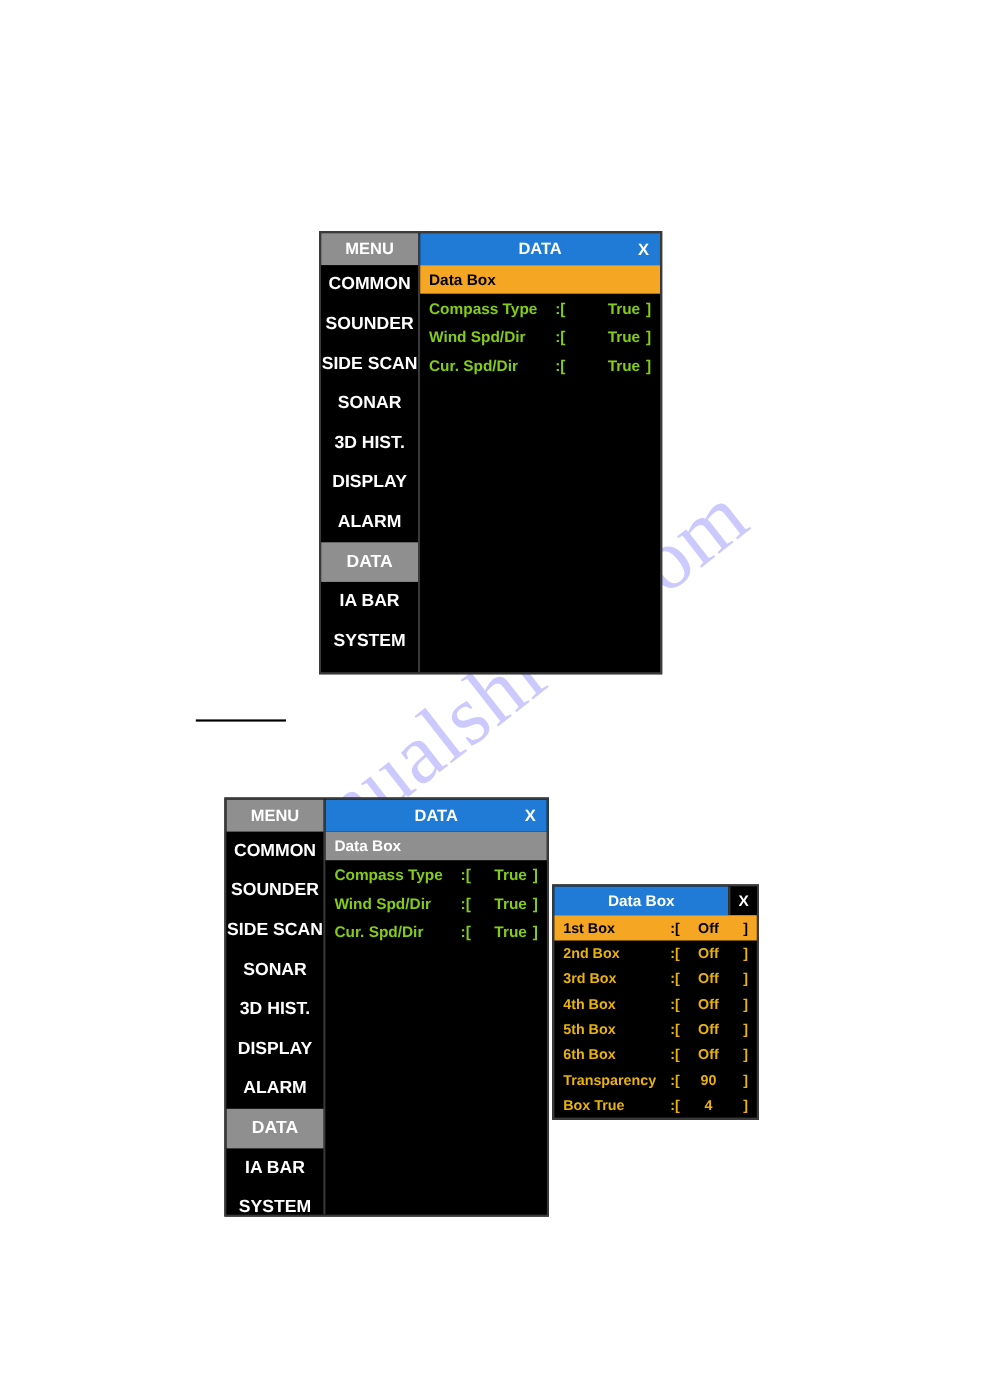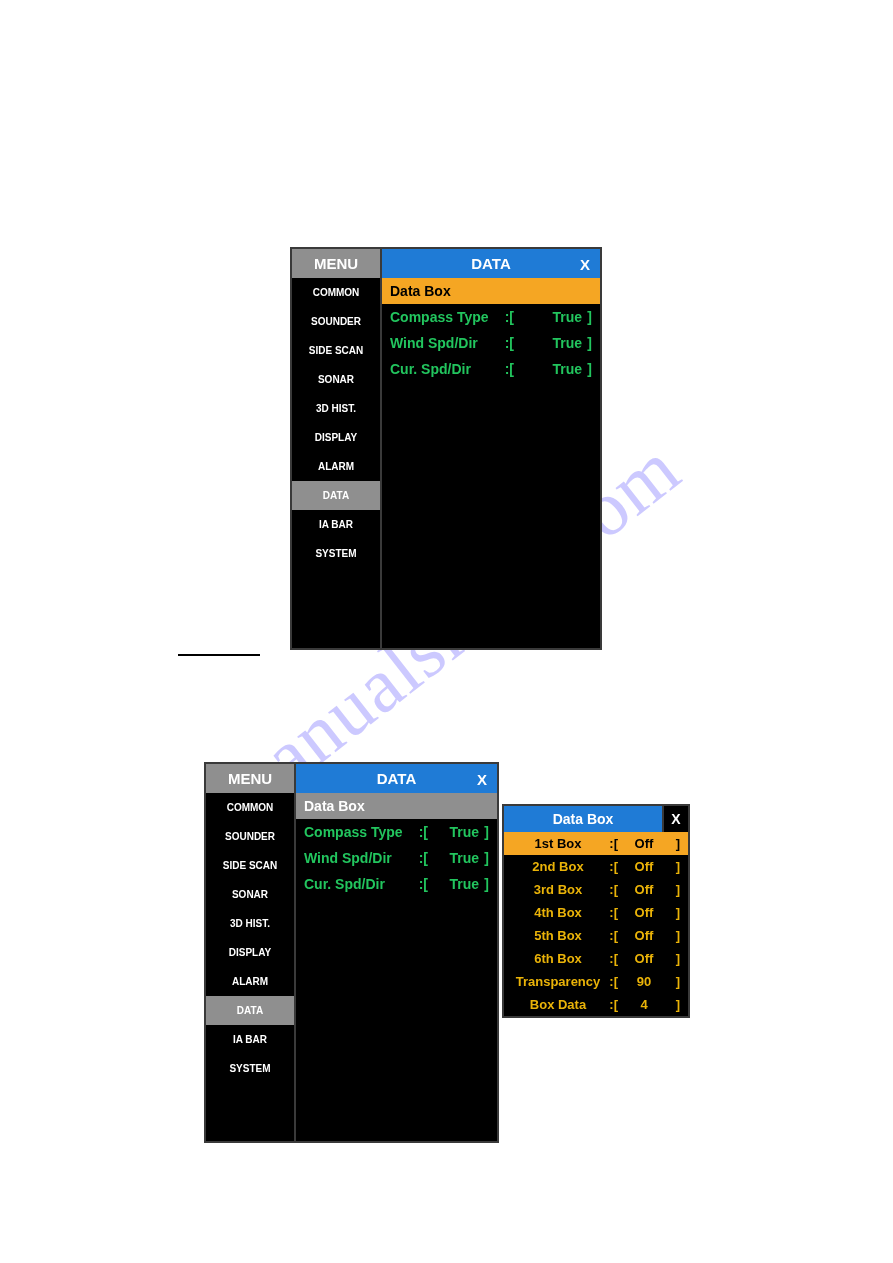--- a/index.html
+++ b/index.html
@@ -3,42 +3,41 @@
 <meta charset="utf-8">
 <style>
   * { box-sizing: border-box; margin: 0; padding: 0; }
   html, body { width: 893px; height: 1263px; background: #fff; font-family: Arial, Helvetica, sans-serif; position: relative; }
 
   .window {
     position: absolute;
     background: #000;
     border: 2px solid #3a3a3a;
     display: flex;
-    margin-top: 37px;
   }
   .sidebar {
     width: 90px;
     display: flex;
     flex-direction: column;
     border-right: 2px solid #3a3a3a;
     background: #000;
   }
   .sidebar-header {
     background: #8f8f8f;
     color: #fff;
     font-weight: bold;
     text-align: center;
     font-size: 15px;
     padding: 6px 0;
   }
   .sidebar-item {
     color: #fff;
     font-weight: bold;
     text-align: center;
-    font-size: 10px;
+    font-size: 16px;
     padding: 9px 0;
     cursor: pointer;
   }
   .sidebar-item.selected {
     background: #8f8f8f;
   }
 
   .main {
     flex: 1;
     display: flex;
@@ -62,21 +61,21 @@
   .main-header-close {
     position: absolute;
     right: 10px;
     top: 50%;
     transform: translateY(-50%);
     font-weight: bold;
     cursor: pointer;
   }
 
   .section-row {
-    color: #22c55e;
+    color: #84cc16;
     font-weight: bold;
     font-size: 14px;
     padding: 5px 8px;
     display: flex;
     align-items: center;
     cursor: pointer;
   }
   .section-row .label { width: 110px; }
   .section-row .sep { width: 14px; text-align: right; }
   .section-row .val { flex: 1; text-align: right; }
@@ -119,21 +118,21 @@
   }
   .popup-row {
     color: #eab308;
     font-weight: bold;
     font-size: 13px;
     padding: 4px 8px;
     display: flex;
     align-items: center;
     cursor: pointer;
   }
-  .popup-row .label { width: 92px; text-align: center; }
+  .popup-row .label { width: 92px; }
   .popup-row .sep { width: 14px; text-align: right; }
   .popup-row .val { flex: 1; text-align: center; }
   .popup-row .end { width: 10px; text-align: right; }
   .popup-row.highlight-orange { background: #f5a623; color: #000; }
 
   .underline-marker {
     position: absolute;
     height: 0;
     border-top: 2px solid #000;
   }
@@ -289,18 +288,18 @@
       <span class="val">Off</span>
       <span class="end">]</span>
     </div>
     <div class="popup-row">
       <span class="label">Transparency</span>
       <span class="sep">:[</span>
       <span class="val">90</span>
       <span class="end">]</span>
     </div>
     <div class="popup-row">
-      <span class="label">Box Data</span>
+      <span class="label">Box True</span>
       <span class="sep">:[</span>
       <span class="val">4</span>
       <span class="end">]</span>
     </div>
   </div>
 
 </body></html>

